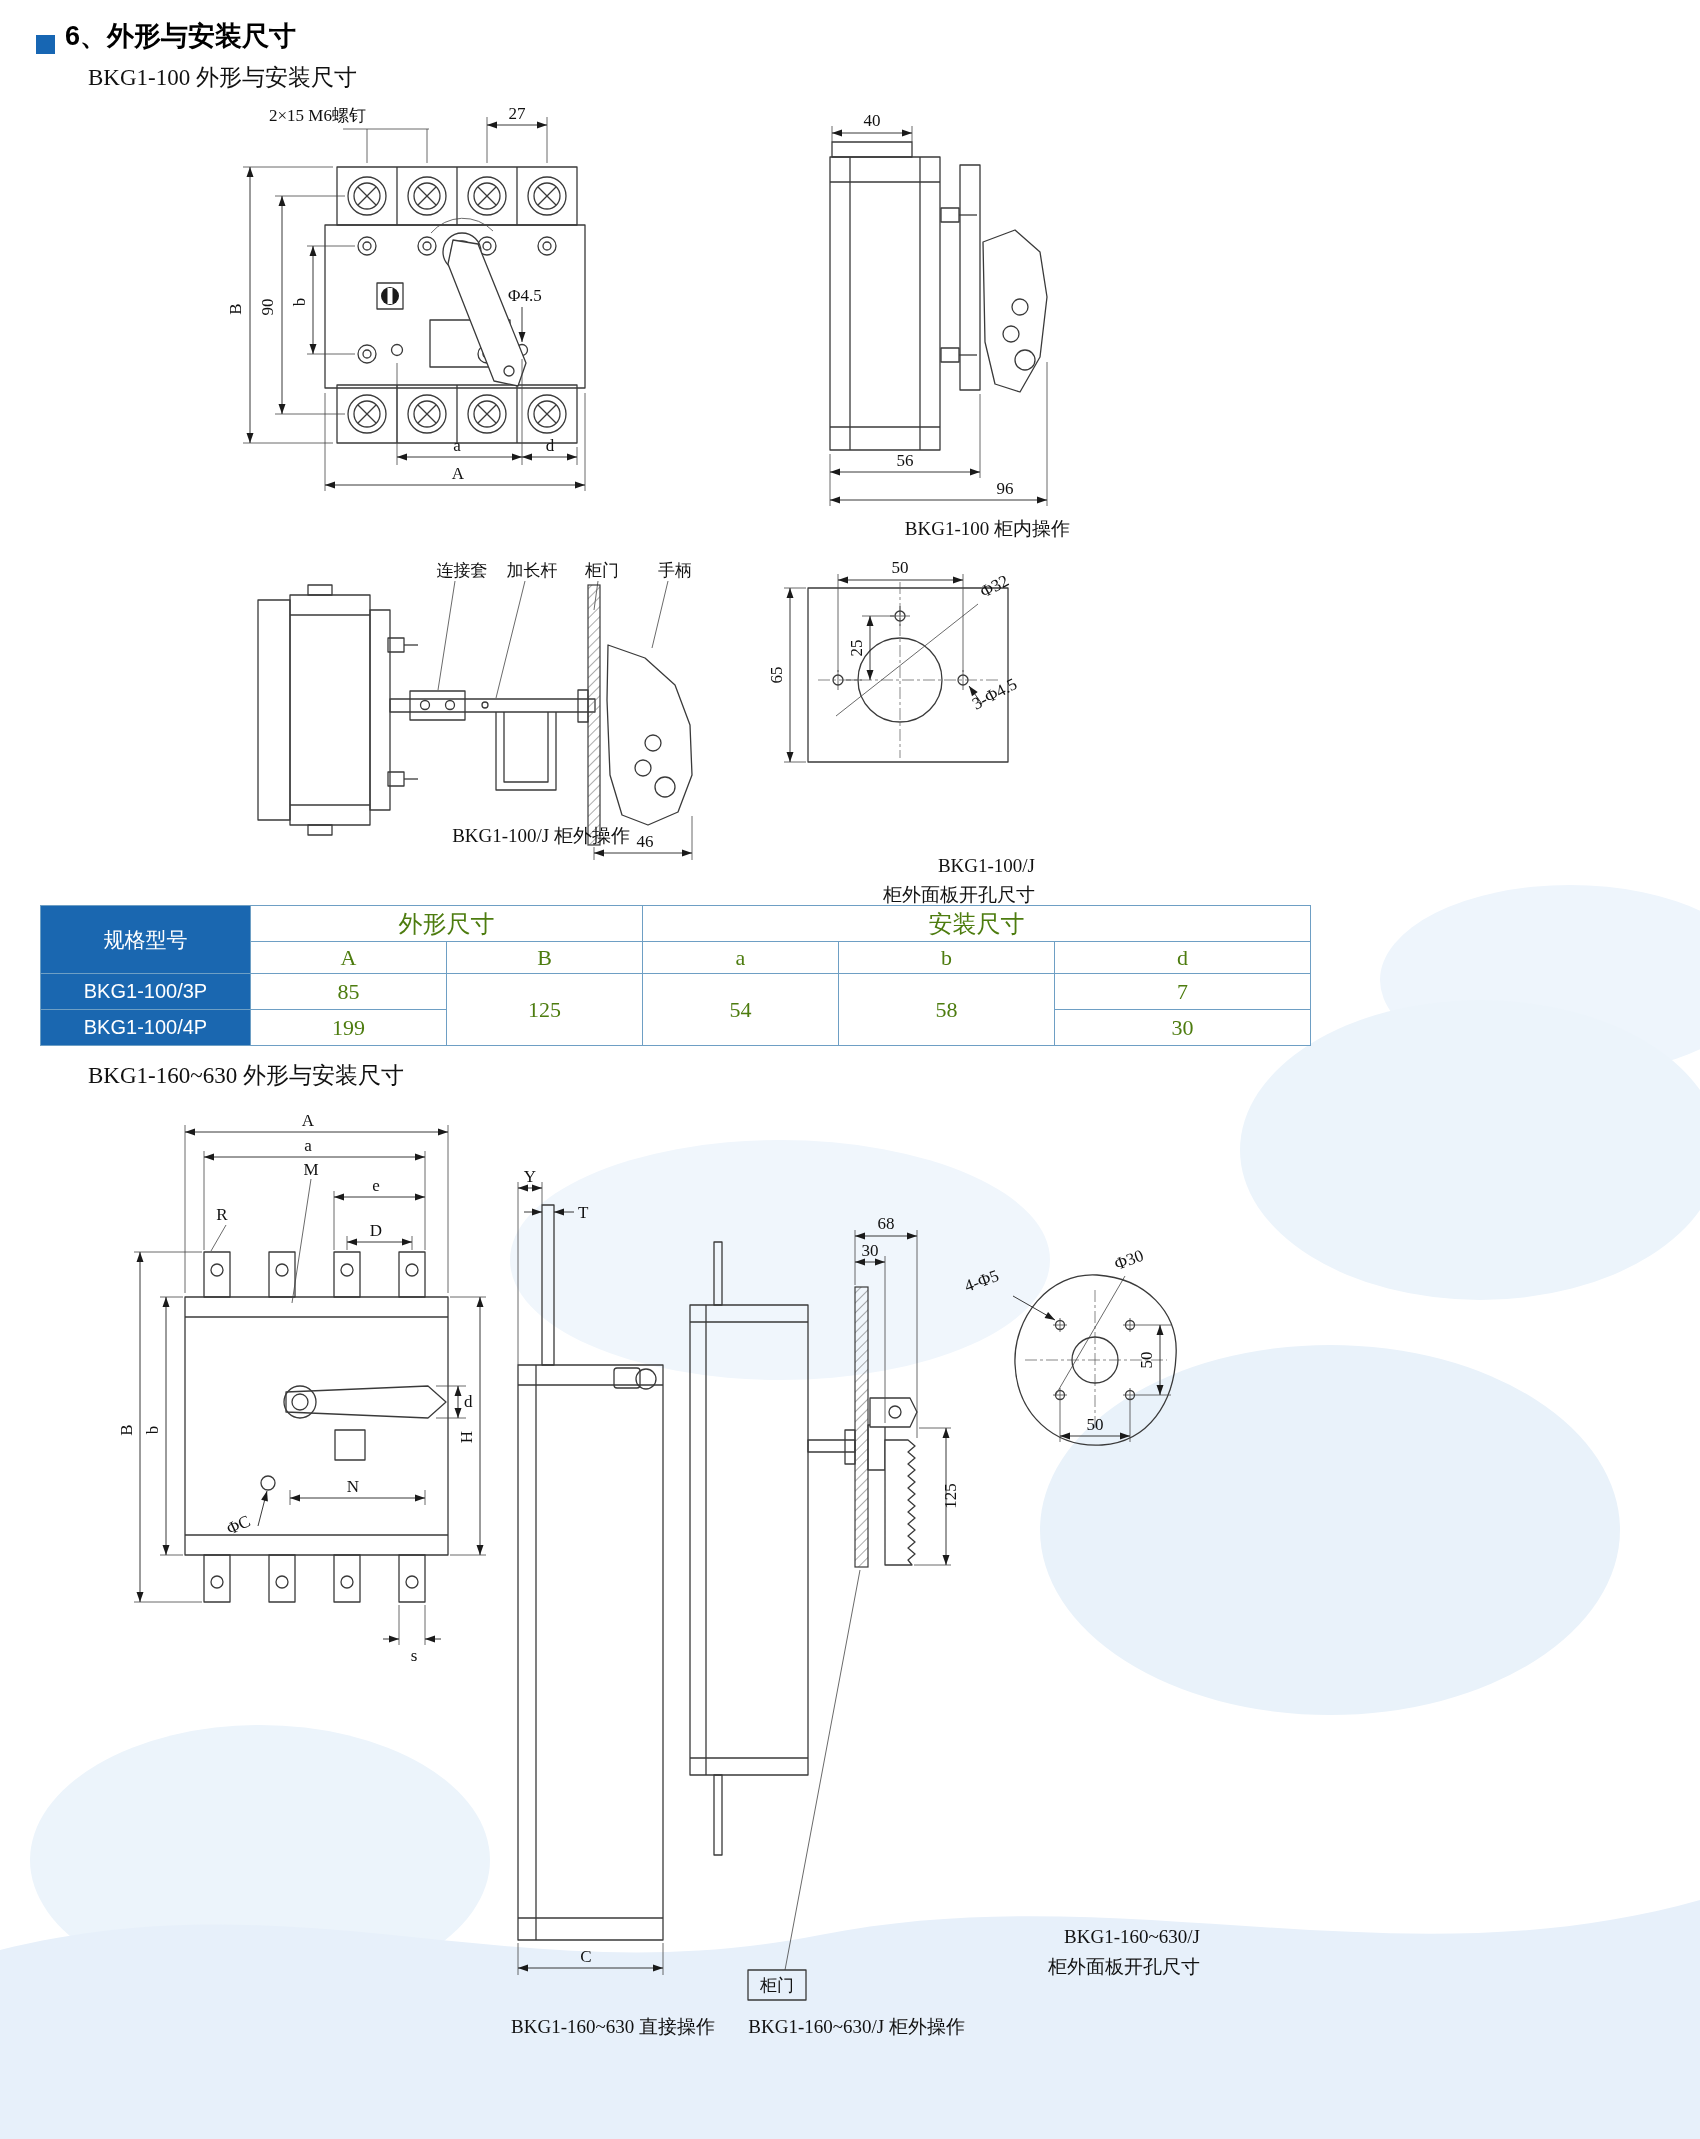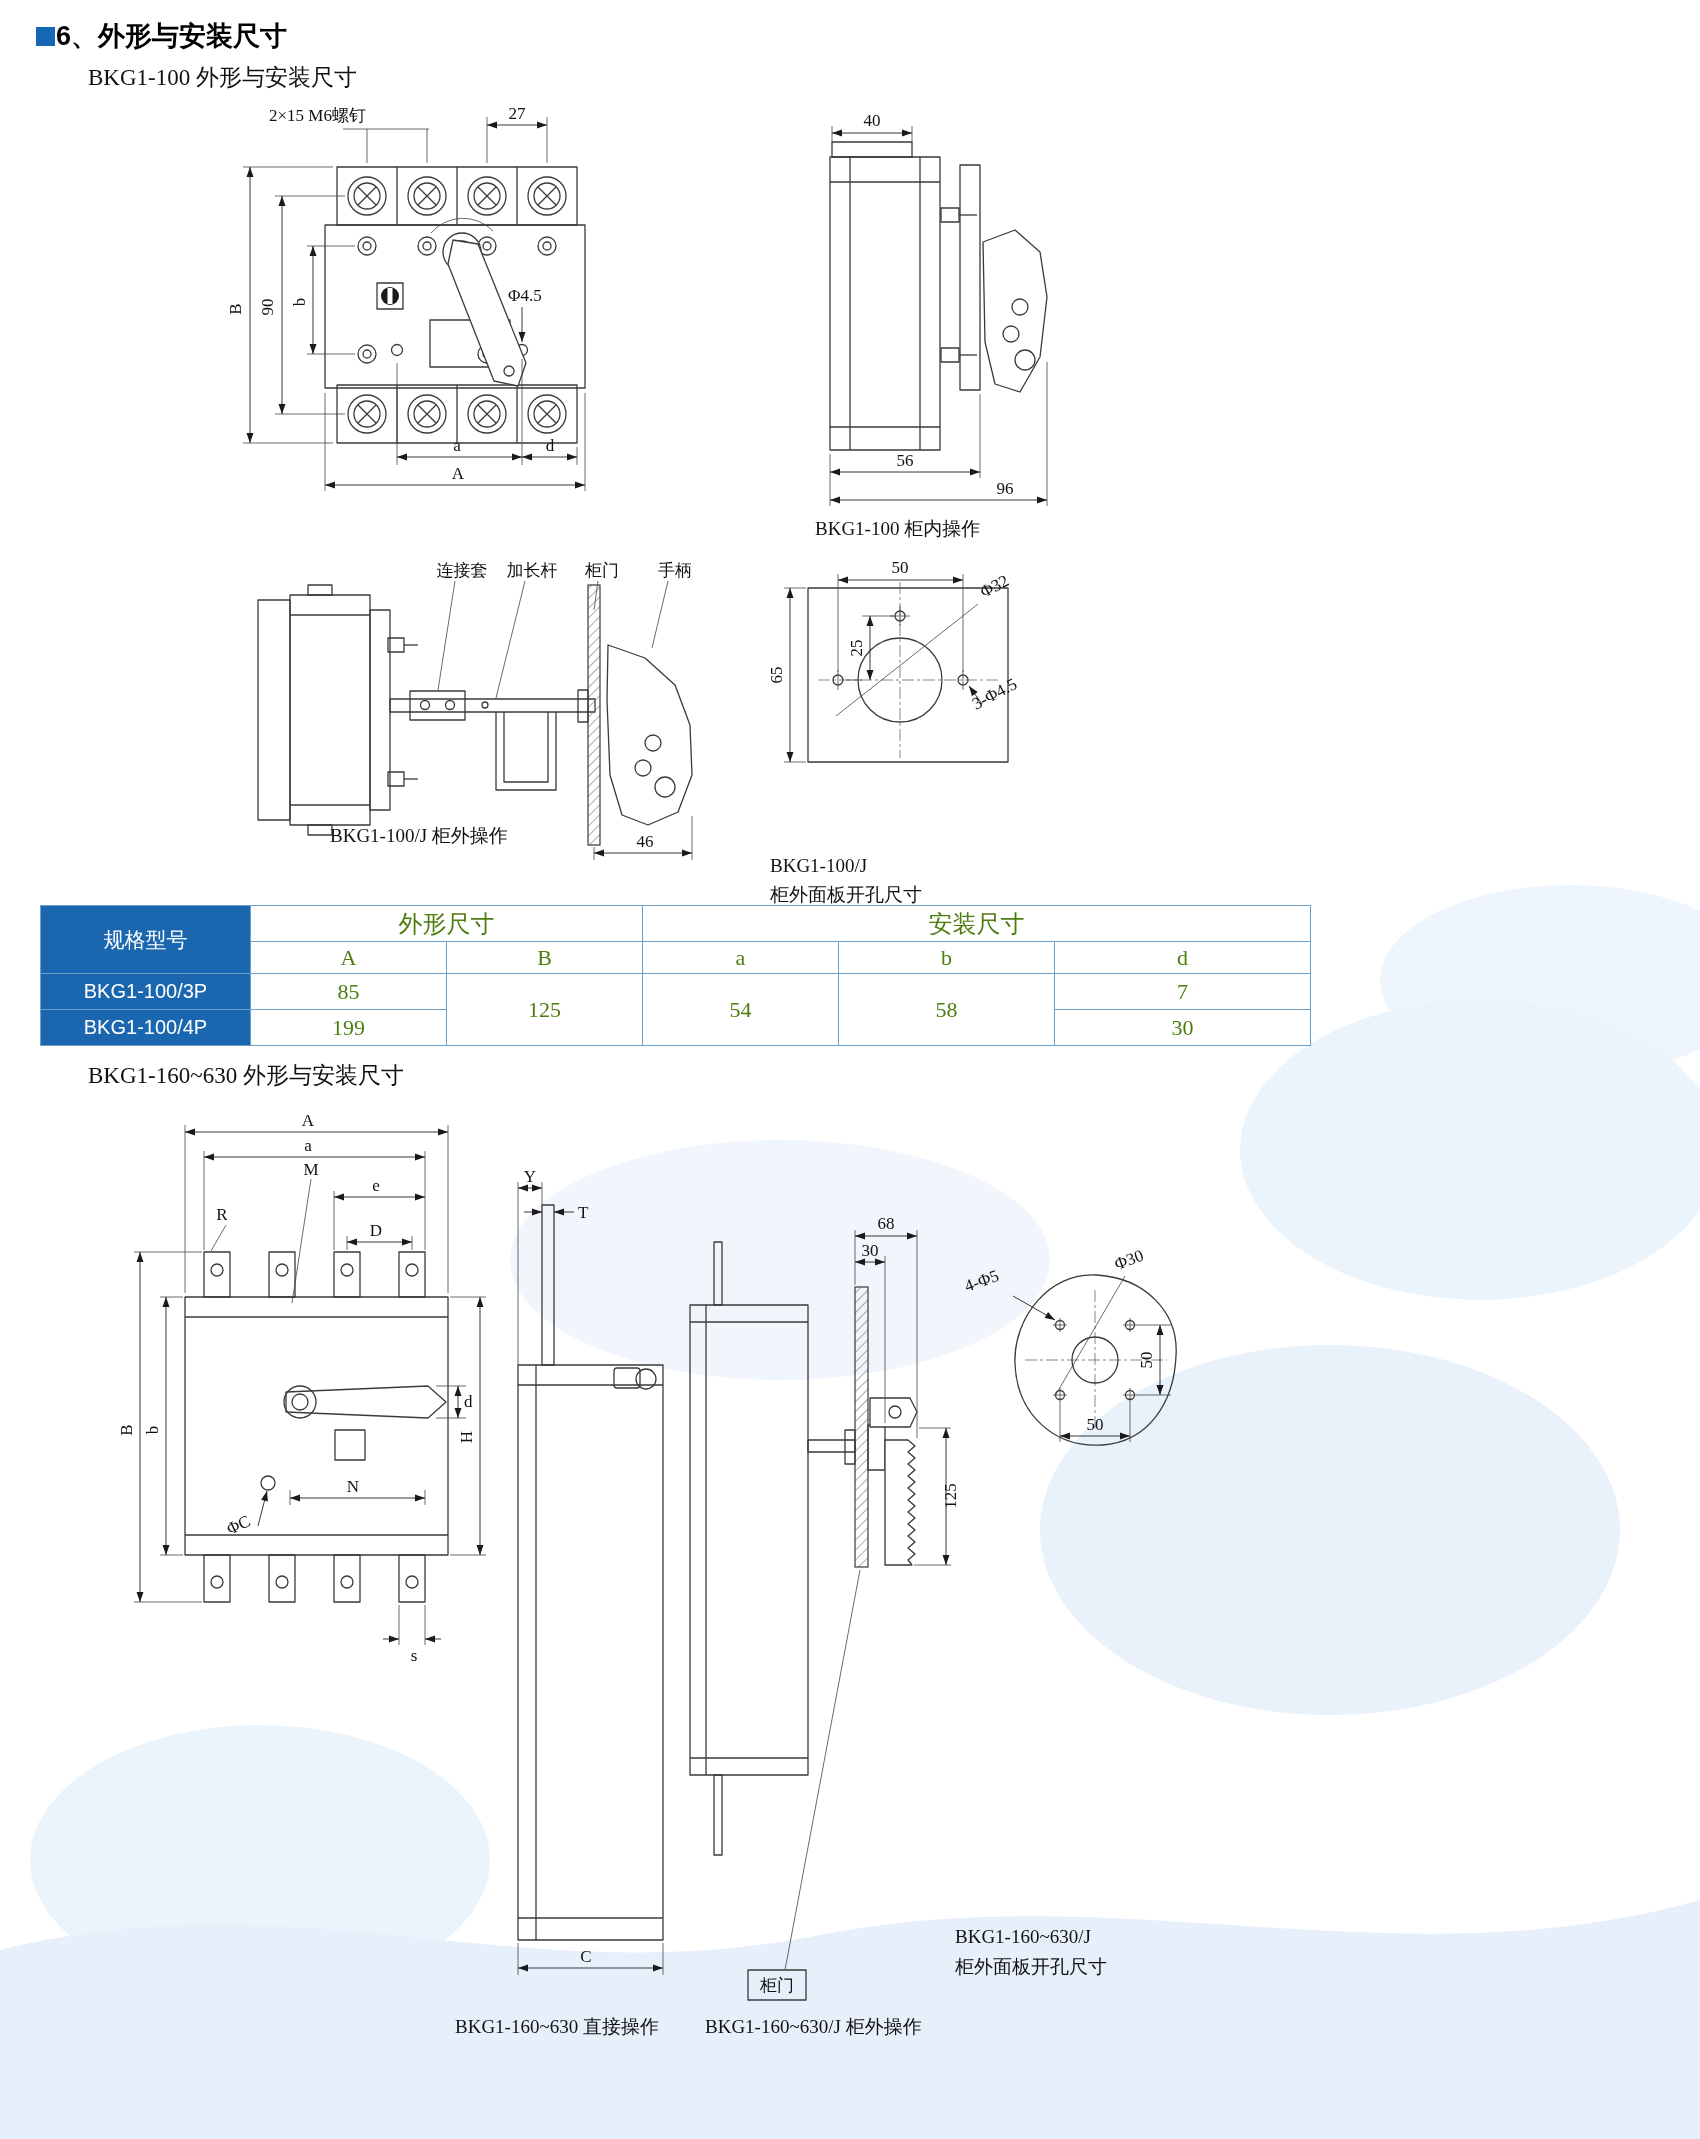--- a/index.html
+++ b/index.html
@@ -6,21 +6,21 @@
   html,body{width:1700px;height:2139px}
   body{position:relative;background:#fff;font-family:"Liberation Serif",serif;color:#111;overflow:hidden}
   .abs{position:absolute;z-index:1}
   .wm{position:absolute;left:0;top:0;z-index:0}
   svg text{font-family:"Liberation Serif",serif;font-size:17px;fill:#111}
   .p{fill:none;stroke:#3a3a3a;stroke-width:1.3;stroke-linejoin:round}
   .pw{fill:#fff;stroke:#3a3a3a;stroke-width:1.3;stroke-linejoin:round}
   .thin{fill:none;stroke:#444;stroke-width:0.8}
   .dim{fill:none;stroke:#222;stroke-width:0.9}
   .cl{fill:none;stroke:#555;stroke-width:0.7;stroke-dasharray:12 3 3 3}
-  .cap{position:absolute;z-index:1;text-align:left;font-size:19px;color:#111}
+  .cap{position:absolute;z-index:1;text-align:right;font-size:19px;color:#111}
   .spec-table{position:absolute;left:40px;top:905px;z-index:1;border-collapse:collapse;table-layout:fixed;background:#fff}
   .spec-table td{border:1px solid #6e9fc4;text-align:center;vertical-align:middle;font-size:22px;color:#4d7c0f;background:#fff}
   .spec-table td.blue{background:#1a67b0;color:#fff;font-family:"Liberation Sans",sans-serif;font-weight:normal;font-size:20px}
   .spec-table td.ghead{font-size:24px}
 </style>
 </head>
 <body>
 
 <svg class="wm" width="1700" height="2139" viewBox="0 0 1700 2139">
   <defs>
@@ -35,21 +35,21 @@
       </pattern>
   </defs>
   <ellipse cx="1570" cy="980" rx="190" ry="95" fill="#eef5fc"></ellipse>
   <ellipse cx="1480" cy="1150" rx="240" ry="150" fill="#ecf4fb"></ellipse>
   <ellipse cx="780" cy="1260" rx="270" ry="120" fill="#f0f6fc"></ellipse>
   <ellipse cx="1330" cy="1530" rx="290" ry="185" fill="#e9f2fa"></ellipse>
   <ellipse cx="260" cy="1860" rx="230" ry="135" fill="#ecf4fb"></ellipse>
   <path d="M0,1950 C300,1875 520,1995 820,1935 C1120,1875 1400,1985 1700,1900 L1700,2139 L0,2139 Z" fill="#e7f0fa"></path>
 </svg>
 
-<div class="abs" style="left:36px;top:18px;display:flex;align-items:center;gap:1px">
+<div class="abs" style="left:36px;top:18px;display:flex;align-items:flex-end;gap:10px">
   <span style="width:19px;height:19px;background:#1766b3;display:inline-block"></span>
   <span style="font:bold 27px 'Liberation Sans',sans-serif;color:#000">6、外形与安装尺寸</span>
 </div>
 
 <div class="abs" style="left:88px;top:62px;font-size:23px">BKG1-100 外形与安装尺寸</div>
 
 <svg class="abs" style="left:225px;top:105px" width="390" height="400" viewBox="0 0 390 400">
   <g class="p">
     <rect x="112" y="62" width="240" height="58"></rect>
     <line x1="172" y1="62" x2="172" y2="120"></line>

